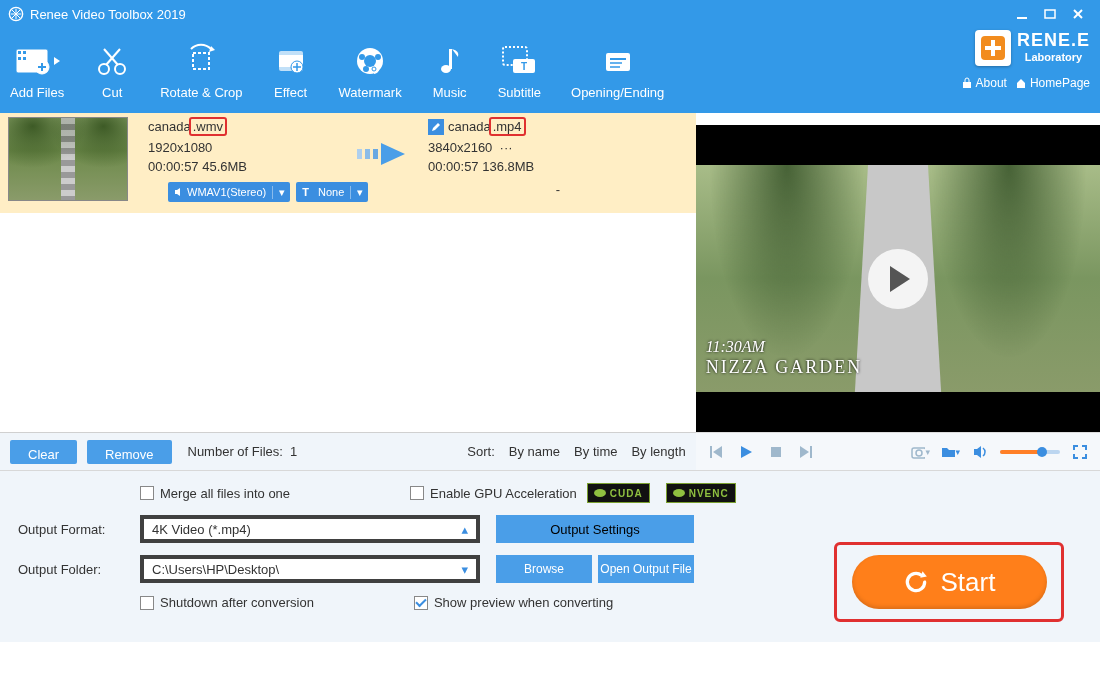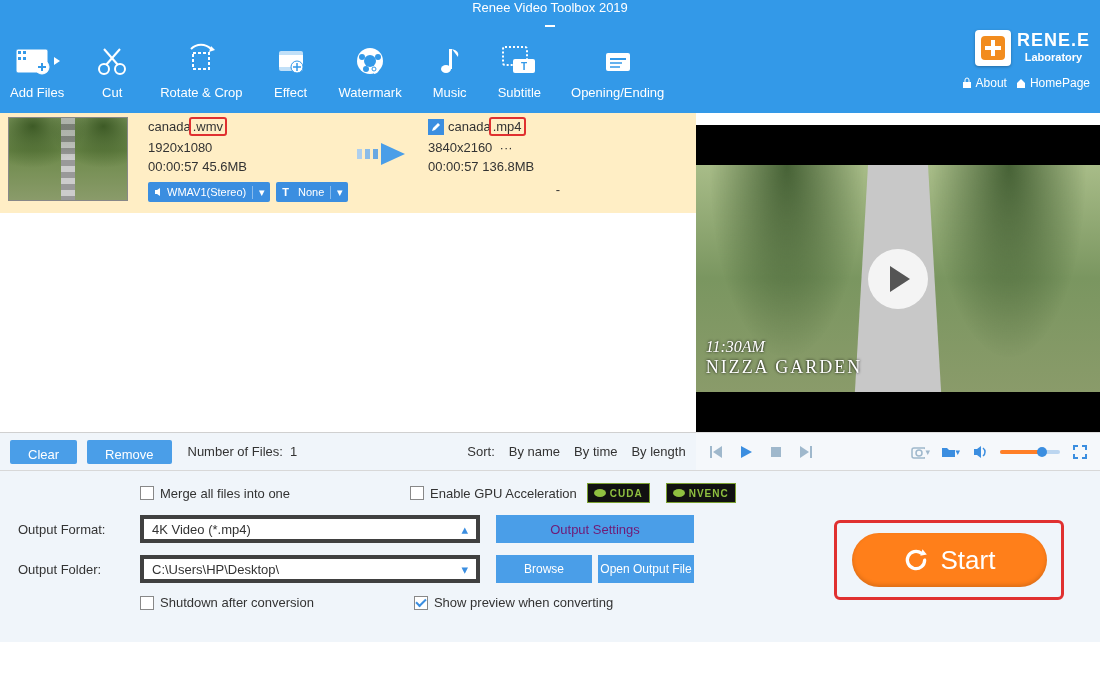--- a/index.html
+++ b/index.html
@@ -1,19 +1,19 @@
 <!DOCTYPE html>
 <html><head>
 <meta charset="utf-8">
 <style>
 * { box-sizing: border-box; margin: 0; padding: 0; font-family: Arial, sans-serif; }
 body { width: 1100px; height: 680px; background: #fff; overflow: hidden; }
 
 
-.titlebar { height: 28px; background: #3399e8; display: flex; align-items: center; padding: 0 8px; color: #fff; font-size: 13px; flex-direction: column; }
+.titlebar { height: 28px; background: #3399e8; display: flex; align-items: center; padding: 0 8px; color: #fff; font-size: 13px; }
 .titlebar .app-icon { width: 16px; height: 16px; margin-right: 6px; }
 .titlebar .spacer { flex: 1; }
 .titlebar .win-btn { width: 28px; height: 20px; display: flex; align-items: center; justify-content: center; cursor: pointer; }
 .titlebar .win-btn svg { stroke: #fff; }
 
 
 .toolbar { height: 85px; background: #3399e8; display: flex; align-items: center; padding: 0 10px; position: relative; }
 .tool-item { display: flex; flex-direction: column; align-items: center; color: #fff; font-size: 13px; cursor: pointer; margin-right: 30px; }
 .tool-item .tico { height: 40px; display: flex; align-items: center; justify-content: center; margin-bottom: 4px; }
 .tool-item.addfiles { margin-left: 0; margin-right: 30px; }
@@ -40,21 +40,21 @@
 .thumb::before { content: ""; position: absolute; left: 50%; top: 0; width: 14px; height: 100%; background: #ccc; transform: translateX(-50%); }
 .thumb::after { content: ""; position: absolute; left: 50%; top: 0; width: 14px; height: 100%; background: repeating-linear-gradient(#ccc, #ccc 6px, #777 6px, #777 12px); transform: translateX(-50%); opacity: 0.6; }
 .thumb .trees { position: absolute; inset: 0; background: radial-gradient(ellipse at 20% 10%, rgba(40,70,20,0.8), transparent 40%), radial-gradient(ellipse at 80% 10%, rgba(40,70,20,0.8), transparent 40%); }
 .file-src { width: 190px; display: flex; flex-direction: column; gap: 4px; }
 .file-arrow { width: 90px; display: flex; align-items: center; justify-content: center; padding-top: 20px; }
 .file-dst { flex: 1; display: flex; flex-direction: column; gap: 4px; }
 .fname { display: flex; align-items: center; }
 .fname .pre { }
 .fname .ext { border: 2px solid #e03030; border-radius: 3px; padding: 0 2px; margin-left: -2px; }
 .edit-icon { width: 16px; height: 16px; background: #3b8ee0; margin-right: 4px; display: inline-flex; align-items: center; justify-content: center; }
-.pills { display: flex; gap: 6px; margin-top: 4px; }
+.pills { display: flex; gap: 6px; margin-top: 4px; margin-left: 20px; }
 .pill { background: #3b8ee0; color: #fff; font-size: 11px; height: 20px; display: flex; align-items: center; border-radius: 2px; cursor: pointer; }
 .pill .pbody { padding: 0 6px; display: flex; align-items: center; gap: 3px; }
 .pill .pdd { border-left: 1px solid rgba(255,255,255,0.4); width: 18px; display: flex; align-items: center; justify-content: center; }
 
 
 .filebar { height: 38px; background: #f0f5fa; border-top: 1px solid #d0d0d0; display: flex; align-items: center; padding: 0 10px; font-size: 13px; color: #333; gap: 10px; }
 .btn-blue { background: #4a9ee8; color: #fff; border: none; height: 24px; padding: 7px 18px; font-size: 13px; cursor: pointer; border-radius: 2px; }
 .filebar .nof { margin-left: 6px; }
 .filebar .spacer { flex: 1; }
 .sort-lbl { }
@@ -80,29 +80,29 @@
 
 
 .bottom { height: 172px; background: #f0f5fa; padding: 12px 18px 8px 18px; font-size: 13px; color: #333; position: relative; border-top: 1px solid #d8d8d8; }
 .row { display: flex; align-items: center; margin-bottom: 12px; }
 .row .lbl { width: 122px; }
 .chk { display: flex; align-items: center; gap: 6px; }
 .chk .box { width: 14px; height: 14px; border: 1px solid #888; background: #fff; display: flex; align-items: center; justify-content: center; }
 .chk.checked .box::after { content: ""; width: 8px; height: 4px; border-left: 2px solid #3b8ee0; border-bottom: 2px solid #3b8ee0; transform: rotate(-45deg) translate(1px,-1px); }
 .combo { flex: 0 0 340px; height: 28px; border: 4px solid #404040; background: #fff; display: flex; align-items: center; padding: 0 8px; justify-content: space-between; cursor: pointer; }
 .combo .arr { color: #3b8ee0; }
-.btn-wide { background: #4a9ee8; color: #701a75; border: none; height: 28px; padding: 0; font-size: 13px; cursor: pointer; width: 198px; margin-left: 16px; }
+.btn-wide { background: #4a9ee8; color: #000000; border: none; height: 28px; padding: 0; font-size: 13px; cursor: pointer; width: 198px; margin-left: 16px; }
 .btn-half { background: #4a9ee8; color: #fff; border: none; height: 28px; font-size: 12px; cursor: pointer; width: 96px; }
 .btn-half + .btn-half { margin-left: 6px; }
 .gpu-badges { display: flex; gap: 16px; margin-left: 10px; }
 .badge { height: 20px; border: 1px solid #7aa030; background: #111; color: #8fc040; font-size: 10px; font-weight: bold; display: flex; align-items: center; padding: 0 6px; gap: 4px; letter-spacing: 1px; }
 .badge .eye { width: 12px; height: 8px; background: #8fc040; border-radius: 50%; }
 
 
-.start-wrap { position: absolute; right: 36px; bottom: 42px; width: 230px; height: 80px; border: 3px solid #e03030; border-radius: 6px; display: flex; align-items: center; justify-content: center; }
+.start-wrap { position: absolute; right: 36px; bottom: 20px; width: 230px; height: 80px; border: 3px solid #e03030; border-radius: 6px; display: flex; align-items: center; justify-content: center; }
 .start-btn { width: 195px; height: 54px; background: #ff7f1a; border-radius: 27px; color: #fff; font-size: 26px; display: flex; align-items: center; justify-content: center; gap: 12px; cursor: pointer; box-shadow: inset 0 -2px 4px rgba(0,0,0,0.15); }
 .start-btn .spin { width: 26px; height: 26px; }
 
 
 .rightstack { display: flex; flex-direction: column; width: 422px; margin-top: 12px; }
 </style>
 </head>
 <body>
 
 <div class="titlebar">

